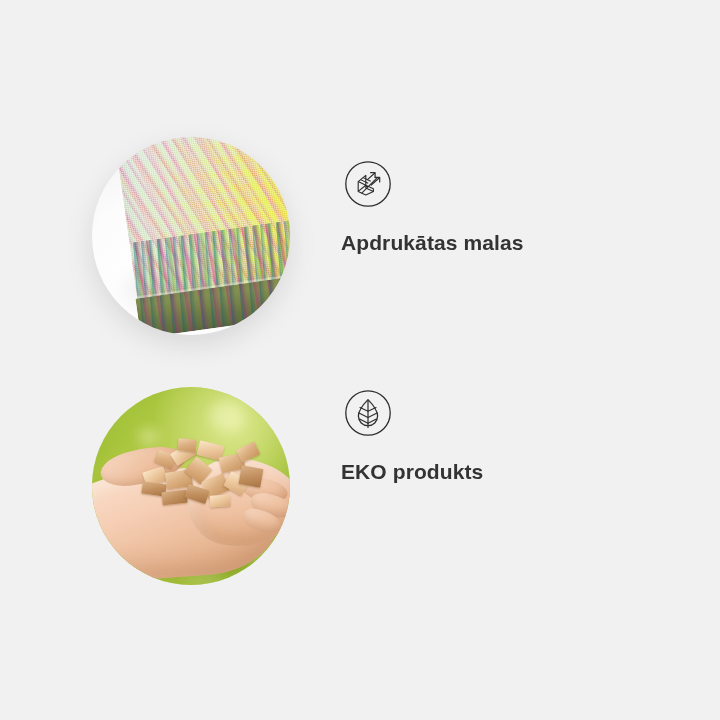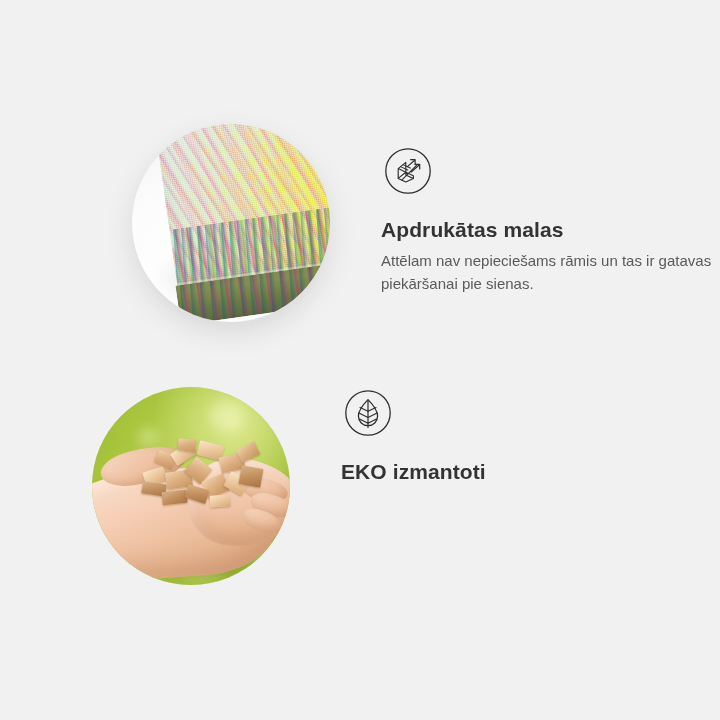--- a/index.html
+++ b/index.html
@@ -21,21 +21,21 @@
     width: 720px;
     height: 720px;
     background: #f1f1f1;
   }
 
   
   .feature {
     position: absolute;
     display: block;
   }
-  #feature-1 { left: 0; top: 0; width: 594px; height: 360px; margin-left: 40px; }
+  #feature-1 { left: 0; top: 13px; width: 594px; height: 360px; }
   #feature-2 { left: 0; top: 360px; width: 720px; height: 360px; }
 
   .media {
     position: absolute;
     width: 198px;
     height: 198px;
     border-radius: 50%;
     overflow: hidden;
   }
   #feature-1 .media { left: 92px; top: 124px; }
@@ -311,21 +311,20 @@
 
           <path d="M17.5 33.4 L33.2 17.6" stroke="#2e2e2e" stroke-width="1.1"></path>
 
           <path d="M23.4 19.6 L30.6 13.2" stroke="#2e2e2e" stroke-width="1.2" stroke-linecap="round"></path>
           <path d="M26.6 12.7 L31.1 12.7 L31.1 17.2" stroke="#2e2e2e" stroke-width="1.2" stroke-linecap="round" stroke-linejoin="round" fill="none"></path>
           <path d="M27.2 25.0 L35.2 18.0" stroke="#2e2e2e" stroke-width="1.2" stroke-linecap="round"></path>
           <path d="M31.1 17.4 L35.7 17.4 L35.7 22.0" stroke="#2e2e2e" stroke-width="1.2" stroke-linecap="round" stroke-linejoin="round" fill="none"></path>
         </svg>
       </span>
       <h2 class="f-title">Apdrukātas malas</h2>
-      <p class="f-desc">Attēlam nav nepieciešams rāmis un tas ir gatavas piekāršanai pie sienas.</p>
     </div>
   </section>
 
   <section class="feature" id="feature-2">
 
     <div class="media">
       <div class="eco-scene">
         <span class="bokeh b1"></span>
         <span class="bokeh b2"></span>
         <span class="bokeh b3"></span>
@@ -368,17 +367,17 @@
           <path d="M24 10.6 C30.9 17.6 33.6 22.6 33.6 27.1 C33.6 32.6 29.3 36.6 24 36.6 C18.7 36.6 14.4 32.6 14.4 27.1 C14.4 22.6 17.1 17.6 24 10.6 Z" stroke="#2e2e2e" stroke-width="1.3" fill="none" stroke-linejoin="round"></path>
           <path d="M24 12.2 L24 38.4" stroke="#2e2e2e" stroke-width="1.2" stroke-linecap="round"></path>
           <path d="M24 22.2 L16.0 18.6" stroke="#2e2e2e" stroke-width="1.15" stroke-linecap="round"></path>
           <path d="M24 22.2 L32.0 18.6" stroke="#2e2e2e" stroke-width="1.15" stroke-linecap="round"></path>
           <path d="M24 28.4 L14.9 23.9" stroke="#2e2e2e" stroke-width="1.15" stroke-linecap="round"></path>
           <path d="M24 28.4 L33.1 23.9" stroke="#2e2e2e" stroke-width="1.15" stroke-linecap="round"></path>
           <path d="M24 34.2 L15.6 30.0" stroke="#2e2e2e" stroke-width="1.15" stroke-linecap="round"></path>
           <path d="M24 34.2 L32.4 30.0" stroke="#2e2e2e" stroke-width="1.15" stroke-linecap="round"></path>
         </svg>
       </span>
-      <h2 class="f-title">EKO izmantoti</h2>
+      <h2 class="f-title">EKO produkts</h2>
     </div>
   </section>
 
 </div>
 
 </body></html>

